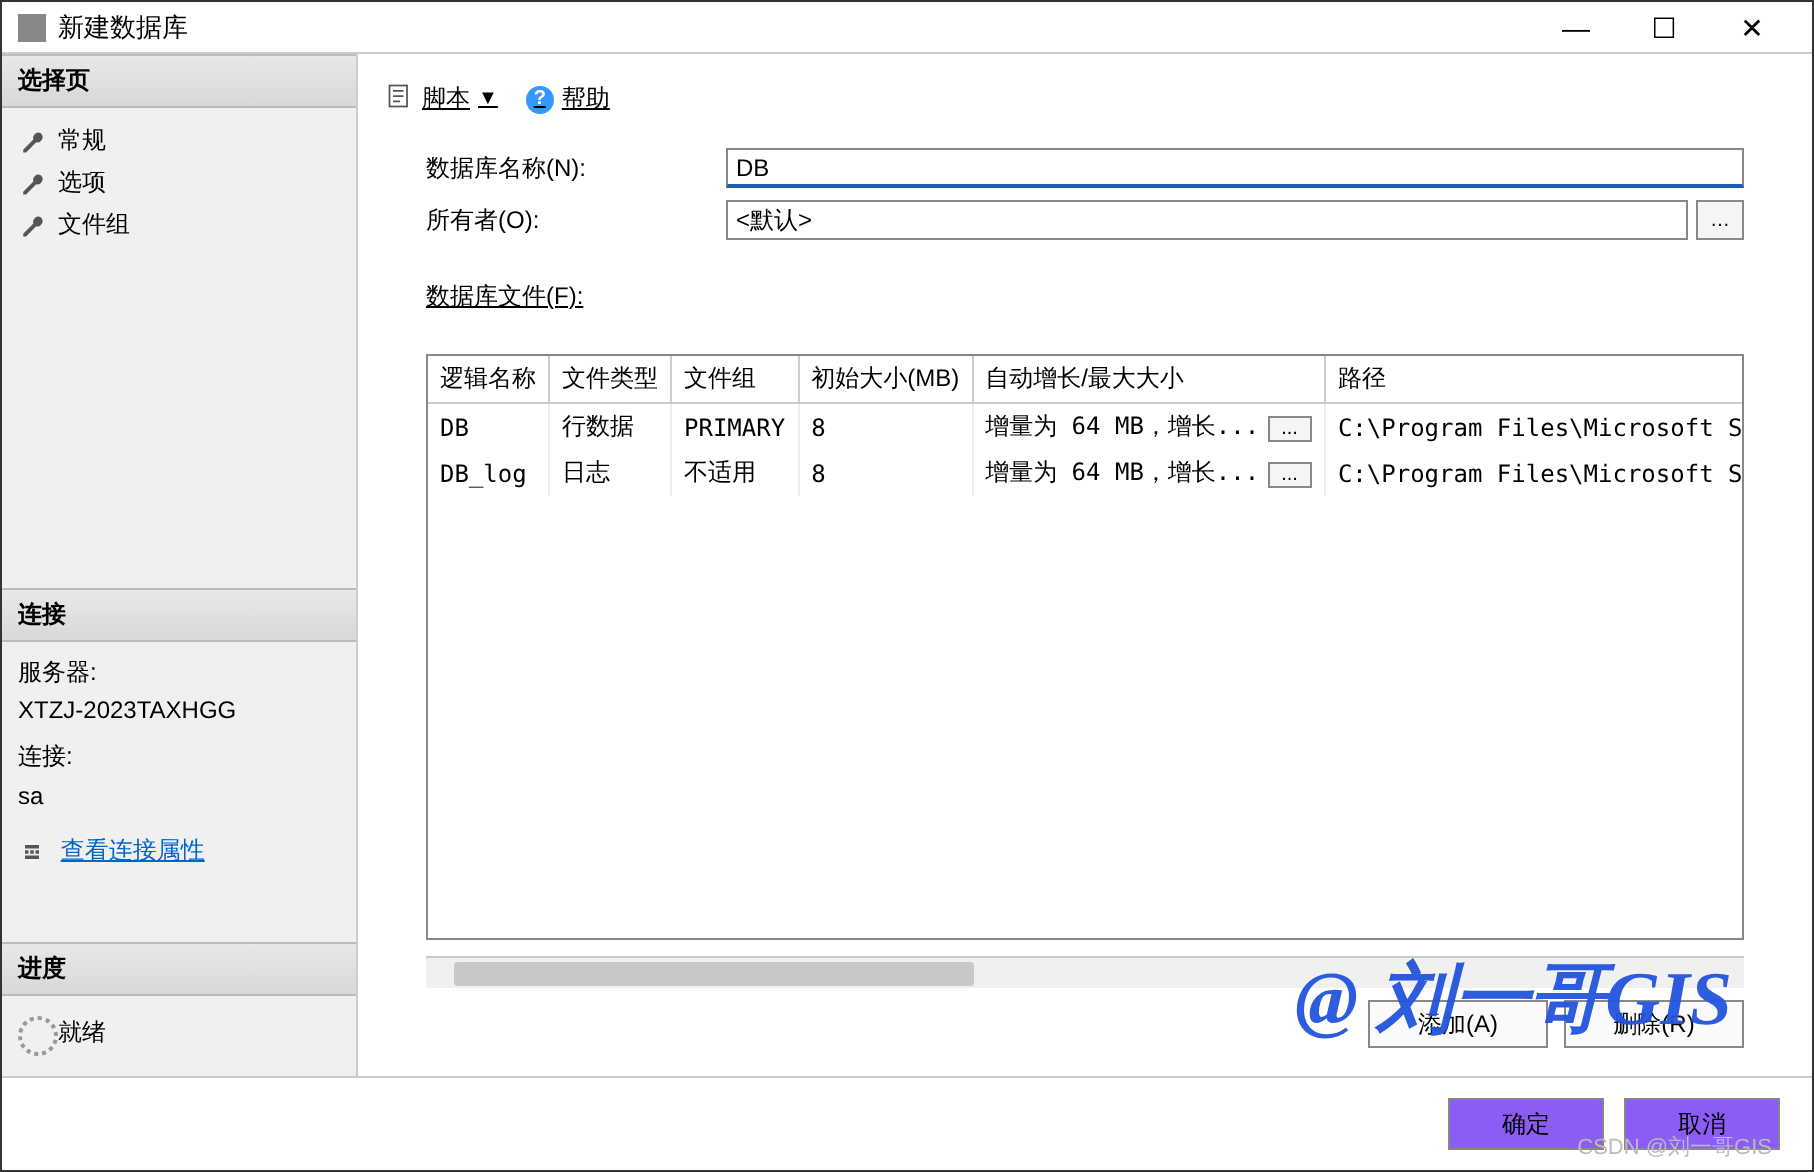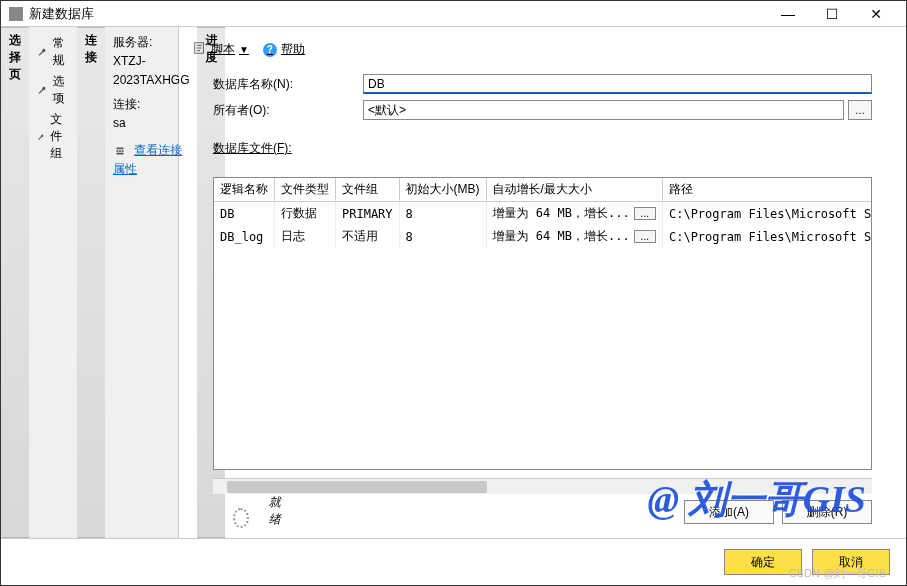--- a/index.html
+++ b/index.html
@@ -4,31 +4,31 @@
   <style>
     * { box-sizing: border-box; margin: 0; padding: 0; }
     body { font-family: "Microsoft YaHei", SimSun, sans-serif; font-size: 12px; background: #fff; }
     .window { width: 907px; height: 586px; border: 1px solid #333; display: flex; flex-direction: column; position: relative; }
     .titlebar { height: 26px; display: flex; align-items: center; padding: 0 8px; border-bottom: 1px solid #ccc; }
     .titlebar-icon { width: 14px; height: 14px; background: #888; margin-right: 6px; }
     .titlebar-title { flex: 1; font-size: 13px; }
     .titlebar-controls { display: flex; gap: 0; }
     .titlebar-btn { width: 44px; height: 28px; display: flex; align-items: center; justify-content: center; font-size: 14px; cursor: pointer; }
     .main-area { flex: 1; display: flex; overflow: hidden; }
-    .sidebar { width: 178px; background: #f0f0f0; border-right: 1px solid #ccc; display: flex; flex-direction: row; }
+    .sidebar { width: 178px; background: #f0f0f0; border-right: 1px solid #ccc; display: flex; flex-direction: column; }
     .sidebar-section-header { background: linear-gradient(#e8e8e8, #d8d8d8); padding: 4px 8px; font-weight: bold; border-bottom: 1px solid #bbb; border-top: 1px solid #bbb; }
     .sidebar-section-body { padding: 6px 8px; }
     .sidebar-item { display: flex; align-items: center; gap: 6px; padding: 2px 0; cursor: pointer; }
     .wrench-icon { width: 14px; height: 14px; display: inline-block; }
     .wrench-icon svg { width: 100%; height: 100%; }
     .sidebar-spacer { flex: 1; }
     .conn-body { padding: 6px 8px; font-size: 12px; line-height: 1.6; }
     .conn-link { color: #0066cc; text-decoration: underline; cursor: pointer; }
     .conn-icon { width: 14px; height: 14px; display: inline-block; vertical-align: middle; margin-right: 4px; }
-    .progress-body { padding: 10px 8px; display: flex; align-items: flex-end; gap: 20px; font-style: italic; }
+    .progress-body { padding: 10px 8px; display: flex; align-items: flex-start; gap: 0; }
     .spinner-icon { width: 20px; height: 20px; border: 2px dotted #999; border-radius: 50%; }
     .content { flex: 1; display: flex; flex-direction: column; padding: 8px 10px; overflow: hidden; }
     .toolbar { display: flex; align-items: center; gap: 6px; padding: 4px 0 10px 0; }
     .toolbar-btn { display: flex; align-items: center; gap: 4px; cursor: pointer; padding: 2px 4px; text-decoration: underline; }
     .dropdown-arrow { font-size: 10px; }
     .help-icon { width: 14px; height: 14px; border-radius: 50%; background: #3399ff; color: #fff; display: inline-flex; align-items: center; justify-content: center; font-size: 10px; font-weight: bold; }
     .form-rows { padding: 4px 24px 10px 24px; }
     .form-row { display: flex; align-items: center; margin-bottom: 6px; }
     .form-label { width: 150px; }
     .form-input { flex: 1; border: 1px solid #888; padding: 2px 4px; font-size: 12px; height: 20px; }
@@ -47,21 +47,21 @@
     .col-type { width: 64px; }
     .col-group { width: 70px; }
     .col-size { width: 90px; }
     .col-growth { width: 170px; }
     .ellipsis-btn { border: 1px solid #888; background: #f5f5f5; padding: 0 6px; font-size: 10px; cursor: pointer; margin-left: 4px; }
     .scrollbar-h { height: 16px; background: #f0f0f0; border-top: 1px solid #ccc; position: relative; margin: 0 24px; }
     .scroll-thumb { position: absolute; left: 14px; top: 2px; height: 12px; width: 260px; background: #c8c8c8; border-radius: 2px; }
     .action-row { display: flex; justify-content: flex-end; gap: 8px; padding: 6px 24px; }
     .action-btn { min-width: 90px; height: 24px; border: 1px solid #888; background: #fafafa; cursor: pointer; font-size: 12px; }
     .footer-row { display: flex; justify-content: flex-end; gap: 10px; padding: 10px 16px; border-top: 1px solid #ccc; }
-    .footer-btn { min-width: 78px; height: 26px; border: 1px solid #888; background: #fde047; cursor: pointer; font-size: 12px; }
+    .footer-btn { min-width: 78px; height: 26px; border: 1px solid #888; background: #8b5cf6; cursor: pointer; font-size: 12px; }
     .watermark { position: absolute; right: 40px; bottom: 60px; font-size: 38px; font-style: italic; font-weight: bold; color: #2255dd; font-family: "STKaiti", KaiTi, serif; pointer-events: none; opacity: 0.95; }
     .watermark2 { position: absolute; right: 20px; bottom: 4px; font-size: 11px; color: #bbb; pointer-events: none; }
   </style>
 </head>
 <body>
 
 <div class="window">
   <div class="titlebar">
     <span class="titlebar-icon"></span>
     <span class="titlebar-title">新建数据库</span>

